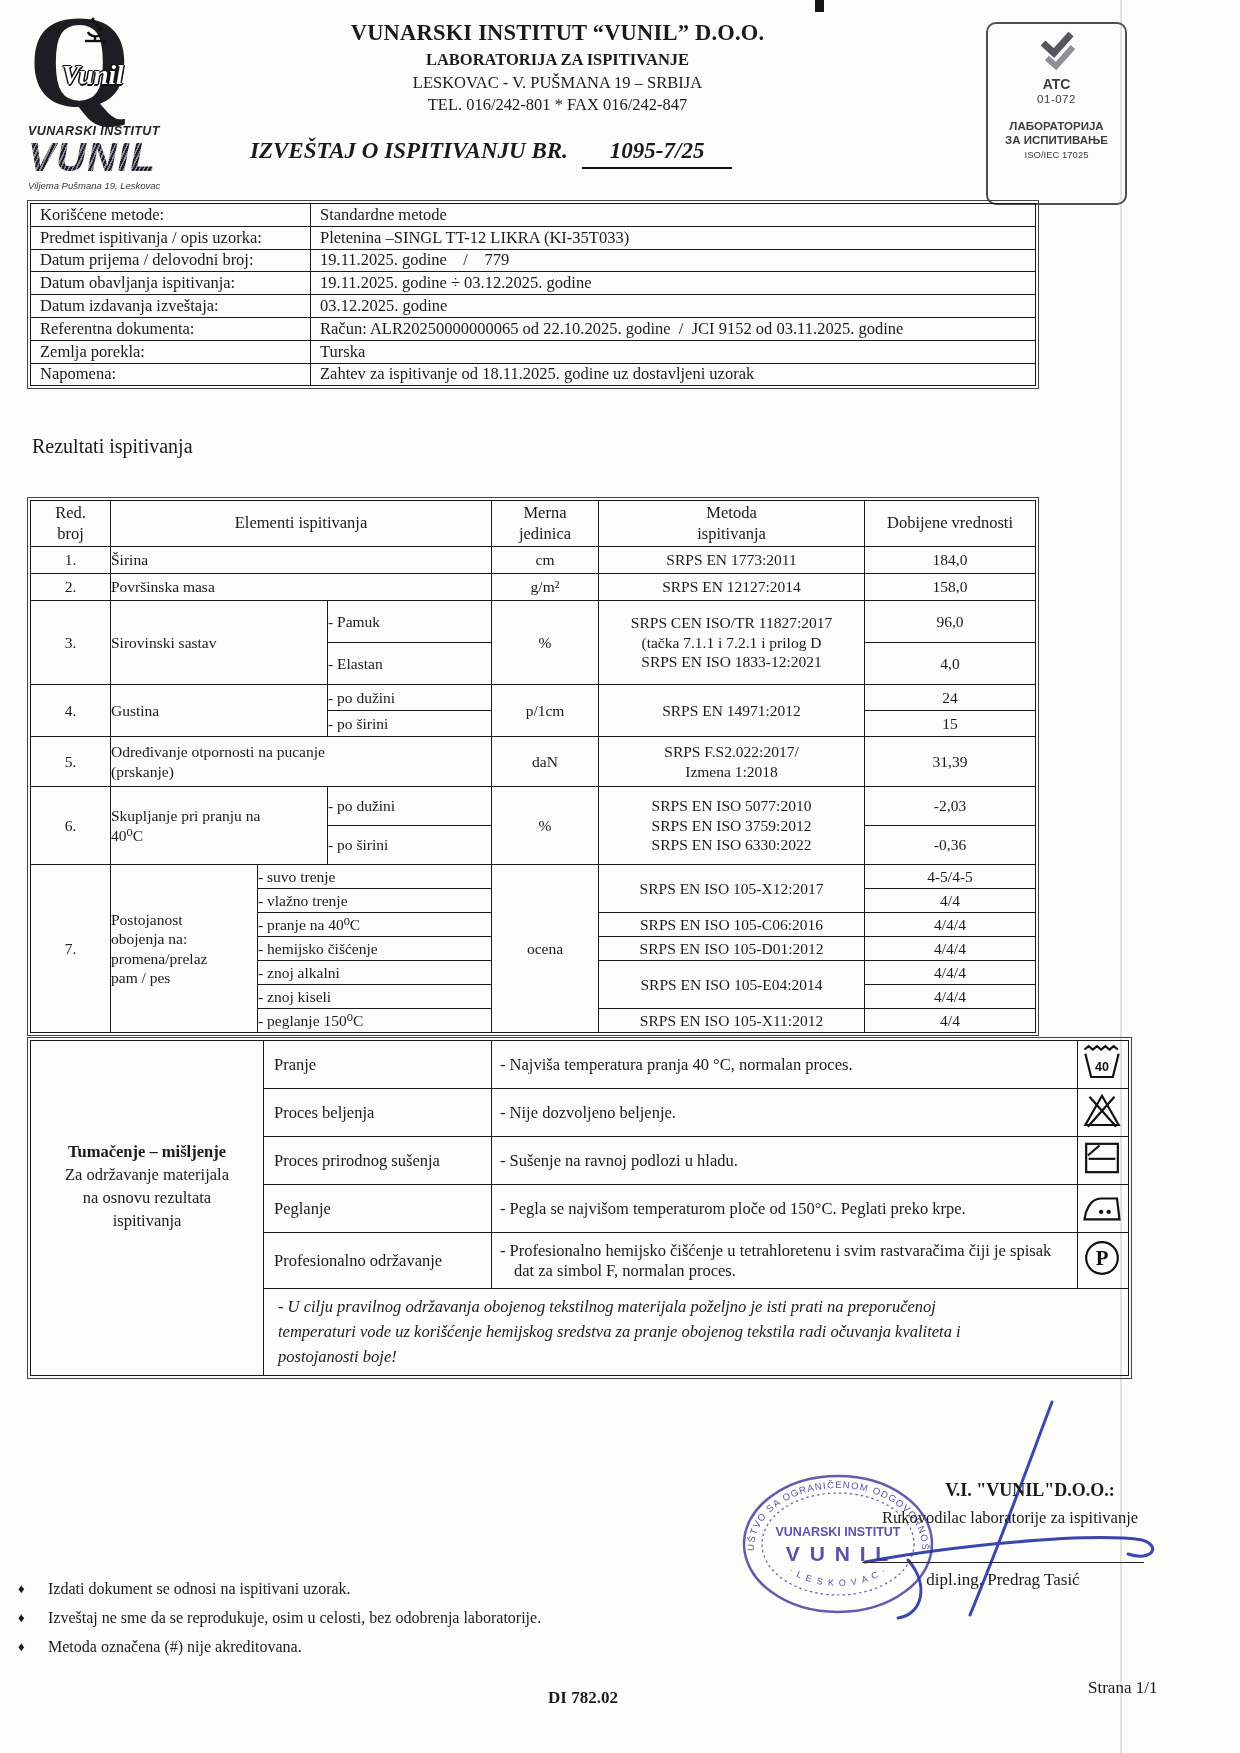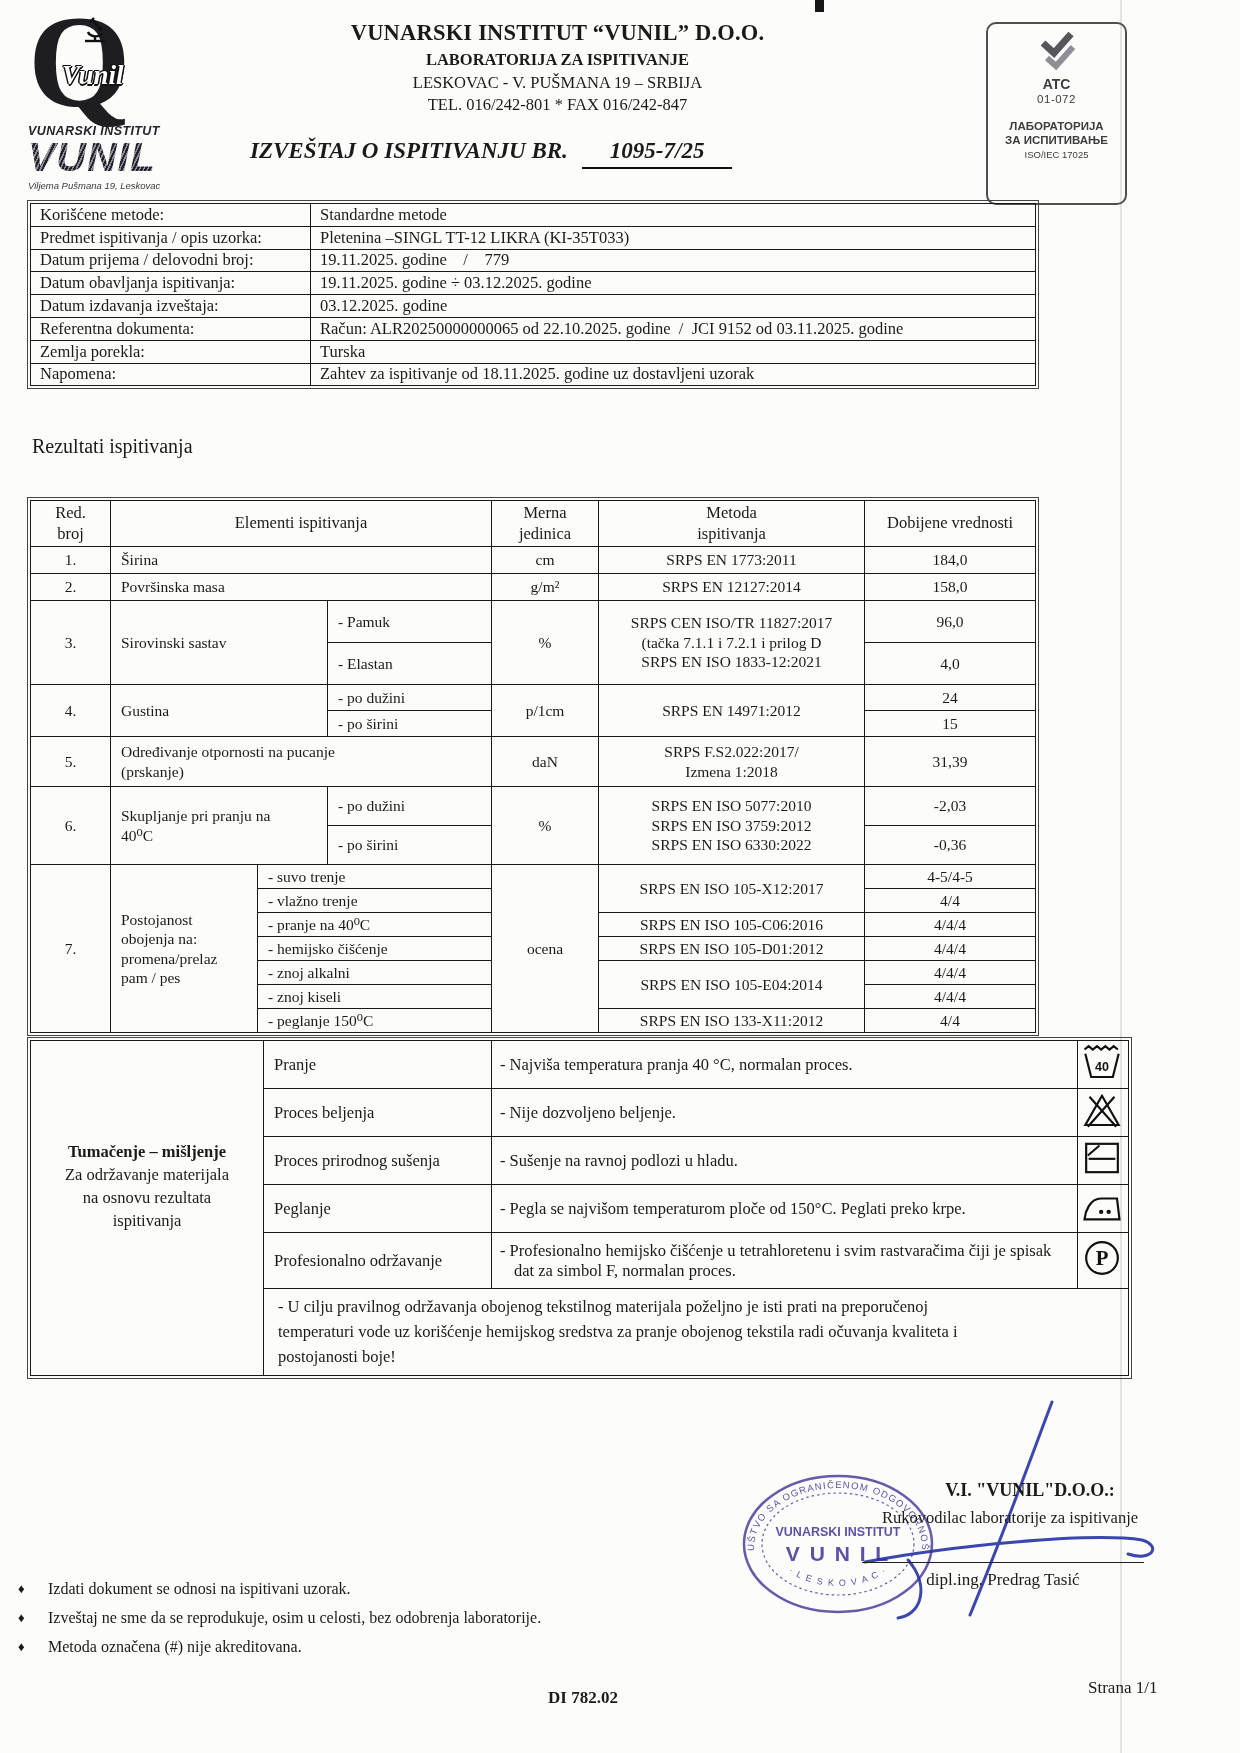--- a/index.html
+++ b/index.html
@@ -48,33 +48,33 @@
   .info-table td.lbl{width:280px}
   .info-table td.val{width:725px}
 
   .section-title{left:32px;top:435px;font-size:20px}
 
   
   .res-wrap{left:30px;top:500px}
   .res-wrap table{border-collapse:collapse;outline:1.5px solid #444;outline-offset:2px}
   .res-wrap td,.res-wrap th{border:1.4px solid #191919;font-size:15.5px;font-weight:normal;
                             text-align:center;vertical-align:middle;line-height:1.25;padding:1px 4px}
-  .res-wrap .lft{text-align:left;padding-left:10px}
+  .res-wrap .lft{text-align:left;padding-left:0}
   .res-wrap .head td{font-size:16.5px}
   .mline div{white-space:nowrap}
 
   
   .care-wrap{left:30px;top:1040px}
   .care-wrap table{border-collapse:collapse;outline:1.5px solid #444;outline-offset:2px;border-bottom-width:3px}
   .care-wrap td{border:1.4px solid #191919;font-size:16.5px;vertical-align:middle;padding:2px 10px}
   .care-head{text-align:center;font-size:16px;line-height:1.4;padding-bottom:46px !important}
   .care-head .b{font-weight:bold}
   .care-desc{padding-left:22px !important;text-indent:-14px}
   .care-icon-cell{text-align:left;padding:2px 4px !important}
-  .care-note{font-size:16.5px;line-height:1.5;padding:6px 14px !important}
+  .care-note{font-style:italic;font-size:16.5px;line-height:1.5;padding:6px 14px !important}
 
   
   .sig-company{left:890px;top:1480px;width:280px;text-align:center;font-weight:bold;font-size:18px;white-space:nowrap}
   .sig-role{left:845px;top:1508px;width:330px;text-align:center;font-size:16.5px;white-space:nowrap}
   .sig-line{left:862px;top:1562px;width:282px;border-top:1.8px solid #222}
   .sig-name{left:872px;top:1570px;width:262px;text-align:center;font-size:17px;white-space:nowrap}
   .stamp-box{left:738px;top:1468px}
   .ink{left:790px;top:1400px}
 
   
@@ -308,21 +308,21 @@
           <td colspan="2" class="lft">- znoj alkalni</td>
           <td rowspan="2">SRPS EN ISO 105-E04:2014</td>
           <td>4/4/4</td>
         </tr>
         <tr style="height:24px">
           <td colspan="2" class="lft">- znoj kiseli</td>
           <td>4/4/4</td>
         </tr>
         <tr style="height:24px">
           <td colspan="2" class="lft">- peglanje 150⁰C</td>
-          <td>SRPS EN ISO 133-X11:2012</td>
+          <td>SRPS EN ISO 105-X11:2012</td>
           <td>4/4</td>
         </tr>
       </tbody>
     </table>
   </div>
 
   <div class="abs care-wrap">
     <table>
       <colgroup>
           <col style="width:233px">

